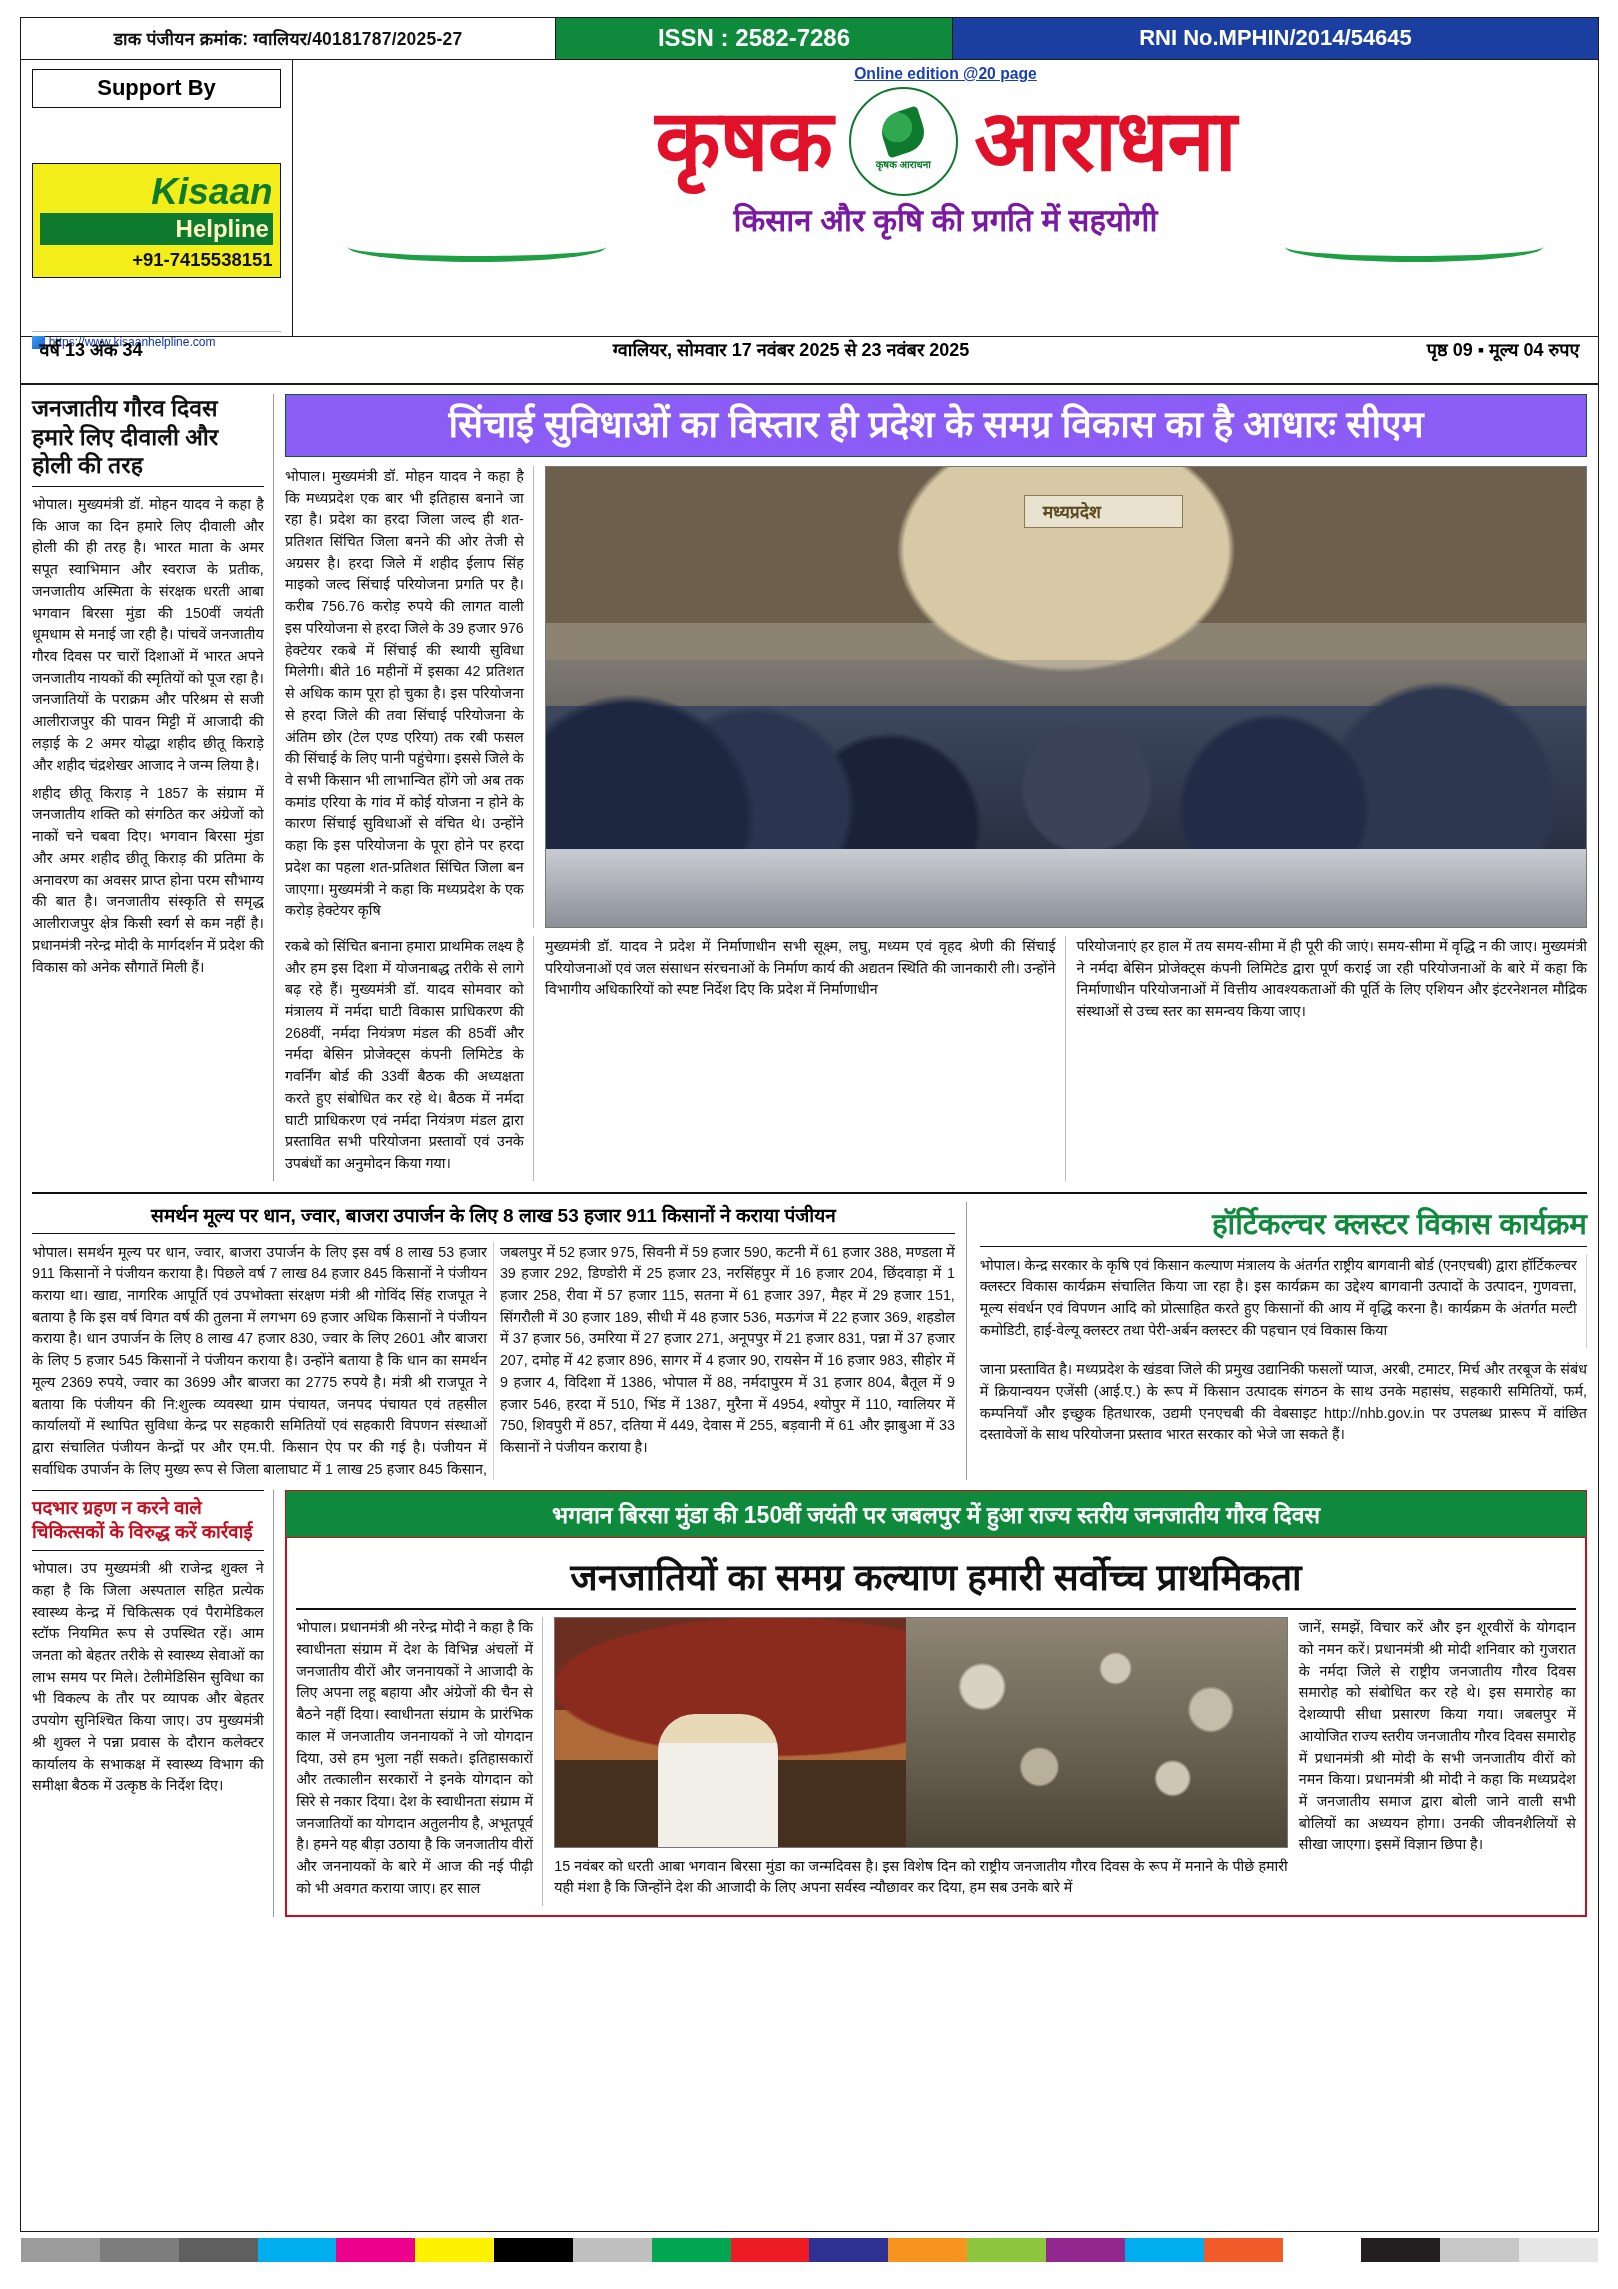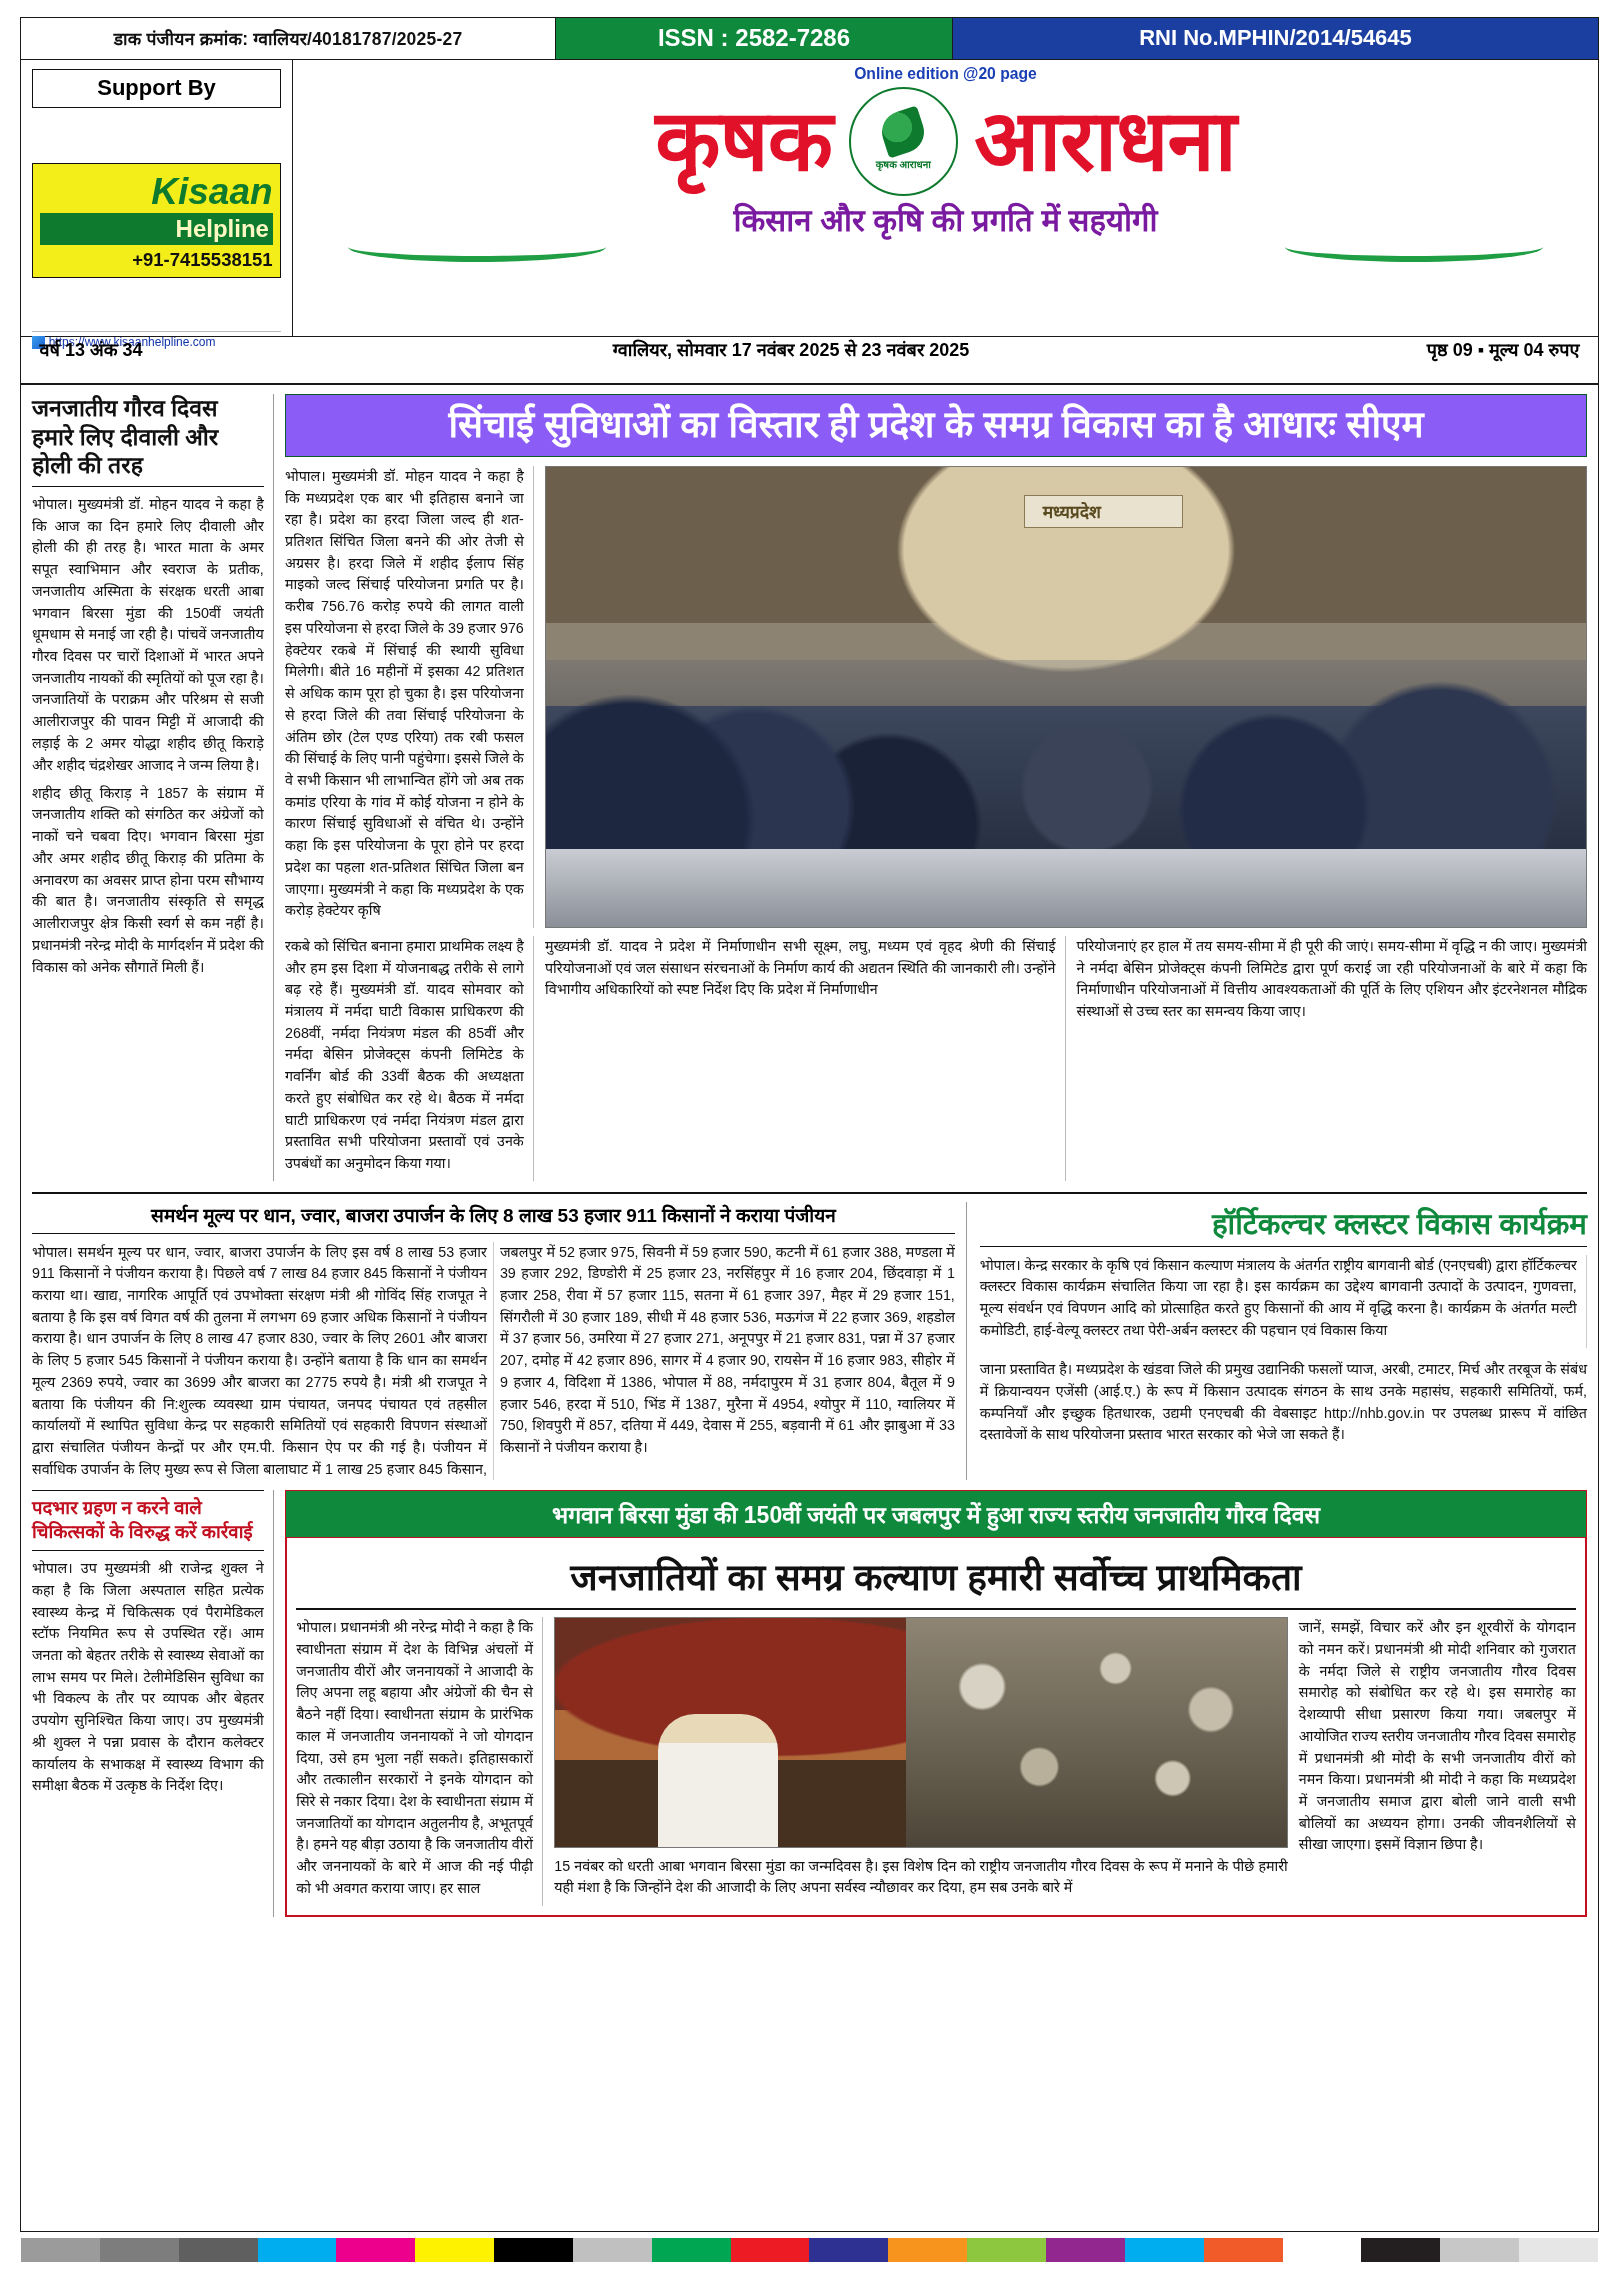--- a/index.html
+++ b/index.html
@@ -140,20 +140,21 @@
     flex: 1;
     position: relative;
     text-align: center;
     padding-top: 5.5px;
   }
   .online-edition {
     font-size: 15.7px;
     color: #1a3fb5;
     font-weight: bold;
     margin-bottom: 1.8px;
+    text-decoration: underline;
   }
   .title-row {
     display: flex;
     align-items: center;
     justify-content: center;
     gap: 16.6px;
     margin-top: 3.7px;
   }
   .title-word {
     font-family: "Liberation Sans", sans-serif;

